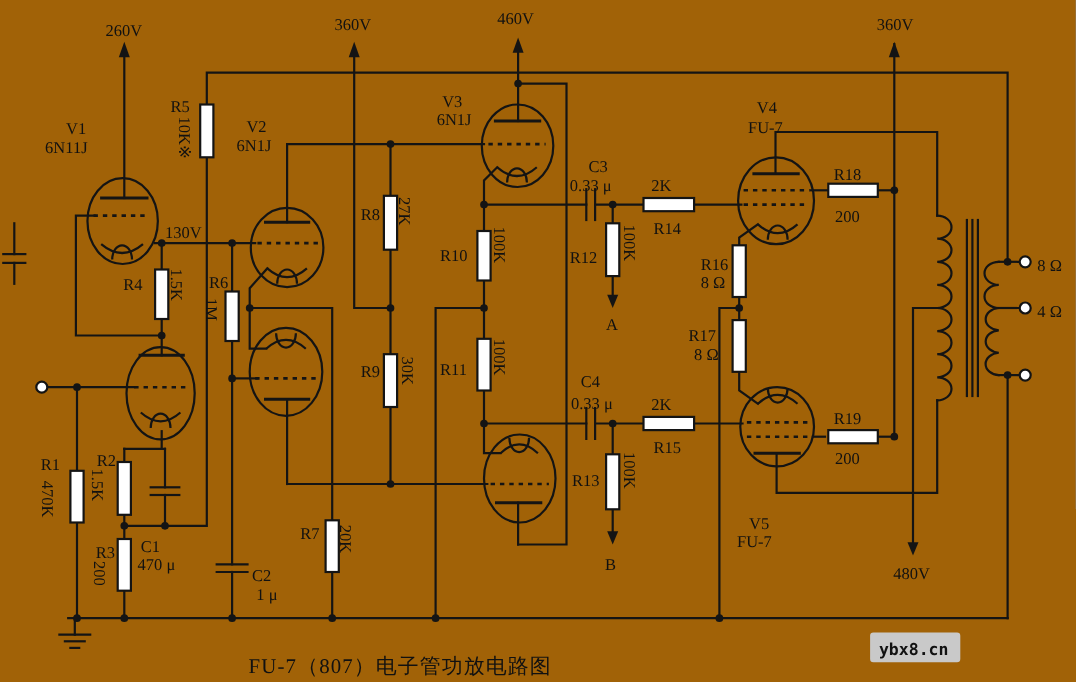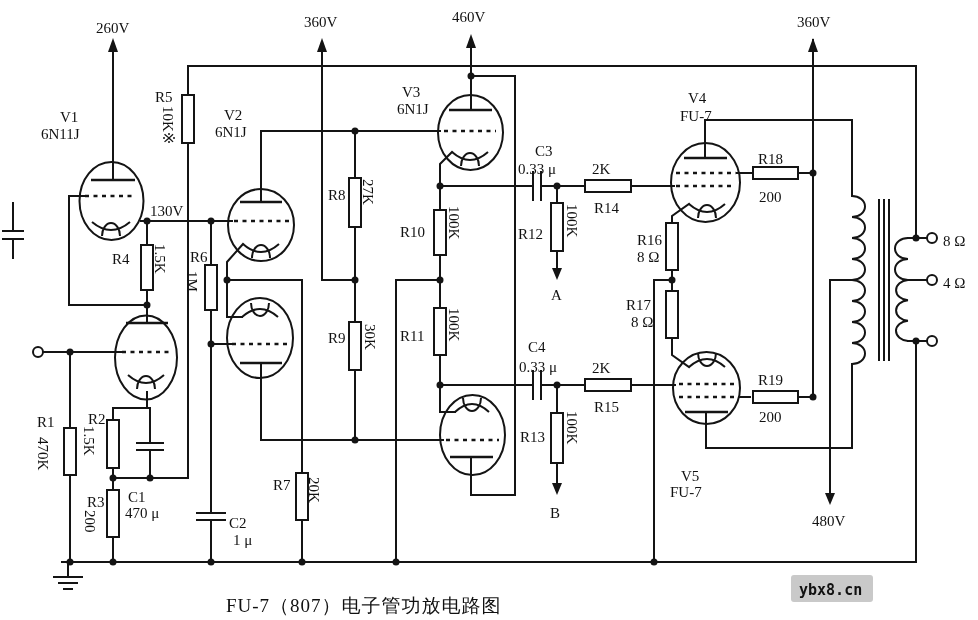--- a/index.html
+++ b/index.html
@@ -1,16 +1,16 @@
 <!DOCTYPE html>
 <html><head>
 <meta charset="utf-8">
 <style>
   html,body{margin:0;padding:0;background:#888;}
-  .stage{position:relative;width:978px;height:620px;background:#ffffff;overflow:hidden;
+  .stage{position:relative;width:978px;height:620px;background:#a16207;overflow:hidden;
          font-family:"Liberation Serif","DejaVu Serif",serif;}
   svg{position:absolute;left:0;top:0;}
   .w path, .w line{stroke:#141414;stroke-width:2;fill:none;stroke-linecap:square;}
   .env{stroke:#141414;stroke-width:2;fill:none;}
   .grid{stroke:#141414;stroke-width:2.4;fill:none;stroke-dasharray:4 4.5;}
   .res{fill:#ffffff;stroke:#141414;stroke-width:2;}
   .plate{stroke:#141414;stroke-width:2.6;fill:none;}
   .dot{fill:#141414;}
   .term{fill:#ffffff;stroke:#141414;stroke-width:2;}
   .ah{fill:#141414;stroke:none;}

